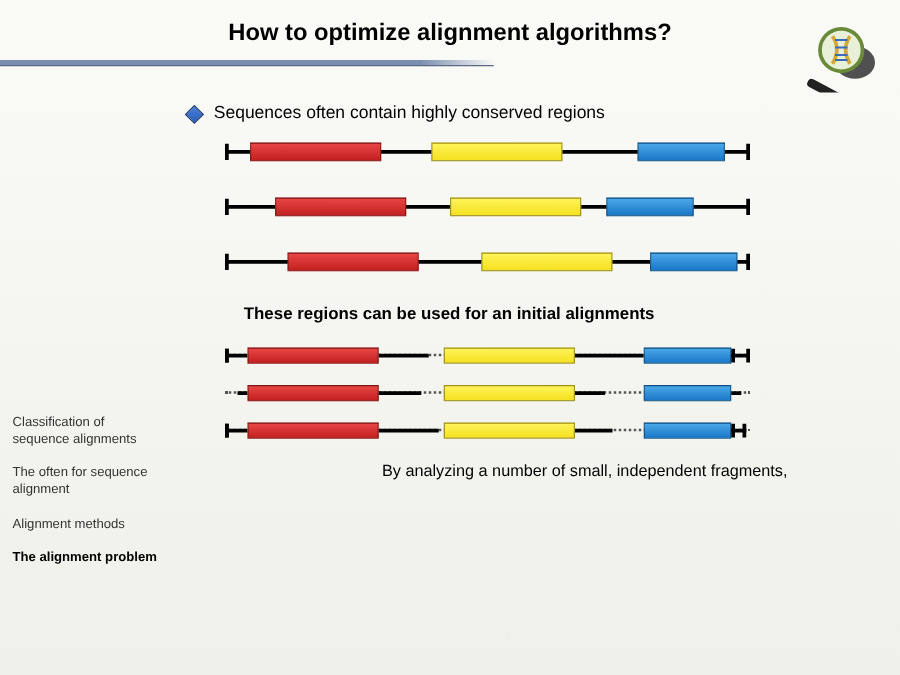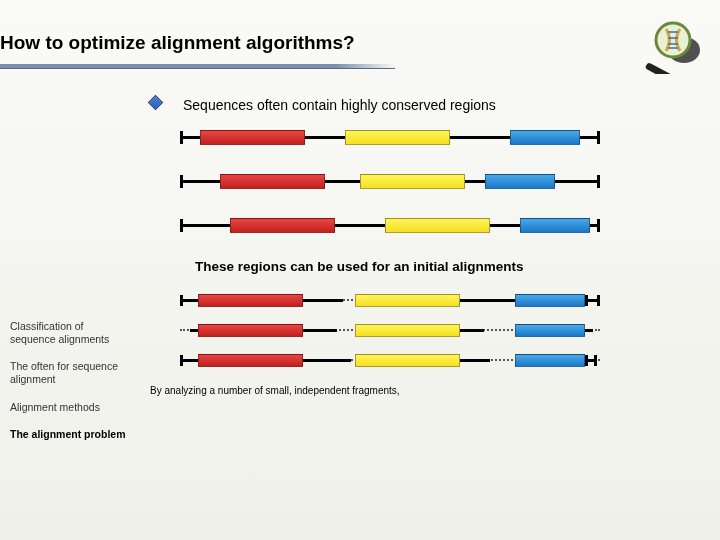--- a/index.html
+++ b/index.html
@@ -7,43 +7,43 @@
     width: 720px;
     height: 540px;
     background: linear-gradient(to bottom, #fafaf7 0%, #f0f0ea 100%);
     font-family: Verdana, Geneva, sans-serif;
     position: relative;
     overflow: hidden;
   }
   .title {
     font-weight: bold;
     font-size: 19px;
-    text-align: left;
-    padding-top: 32px;
+    text-align: center;
+    padding-top: 16px;
     color: #000;
     font-family: "Comic Sans MS", cursive, sans-serif;
   }
   .title-underline {
     margin: 10px 0 0 0;
     width: 395px;
     height: 5px;
     background: linear-gradient(to right, #7a8fb0 0%, #7a8fb0 85%, rgba(122,143,176,0) 100%);
     border-bottom: 1px solid #5a6a85;
   }
   .logo {
     position: absolute;
     top: 14px;
     right: 12px;
     width: 70px;
     height: 60px;
   }
   .bullet-row {
     display: flex;
-    align-items: flex-start;
-    gap: 22px;
+    align-items: flex-end;
+    gap: 10px;
     margin: 28px 0 0 150px;
   }
   .bullet-diamond {
     width: 11px;
     height: 11px;
     transform: rotate(45deg);
     background: linear-gradient(135deg, #4a7fd8 0%, #2a5fb8 100%);
     border: 1px solid #1a3a78;
     flex-shrink: 0;
   }
@@ -126,38 +126,39 @@
   }
   .solid-seg.cap-left::before { left: 0; }
   .solid-seg.cap-right::after { right: 0; }
   .ablock {
     position: absolute;
     top: 2px;
     height: 13px;
     border: 1px solid rgba(0,0,0,0.35);
   }
   .body-text {
-    font-size: 10px;
-    text-align: left;
+    font-size: 13px;
+    text-align: right;
     margin: 8px 0 0 150px;
     width: 480px;
     line-height: 1.7;
     color: #000;
   }
   .sidebar {
     position: absolute;
     left: 10px;
     top: 320px;
     width: 120px;
     font-size: 10.5px;
     color: #333;
   }
   .sidebar-item {
     margin-bottom: 14px;
     line-height: 1.25;
+    margin-top: 12px;
   }
   .sidebar-item.active {
     font-weight: bold;
     color: #000;
   }
 </style>
 </head>
 <body>
 
 <div class="title">How to optimize alignment algorithms?</div>

